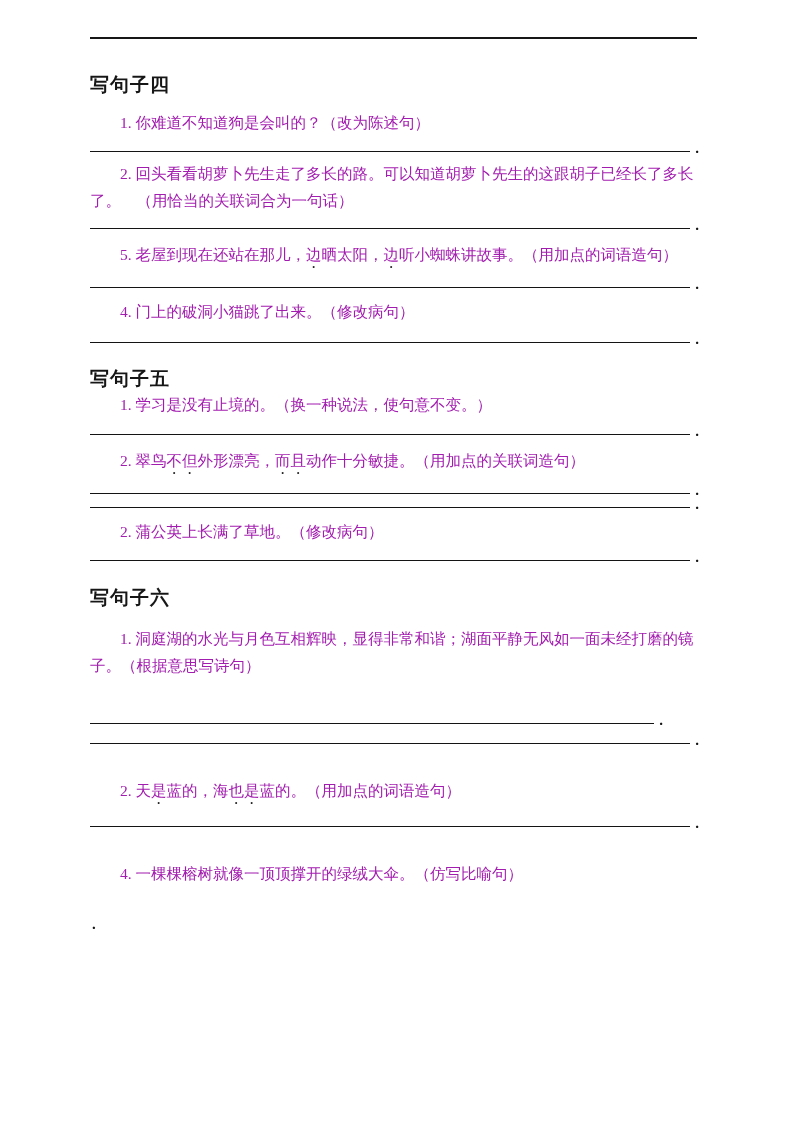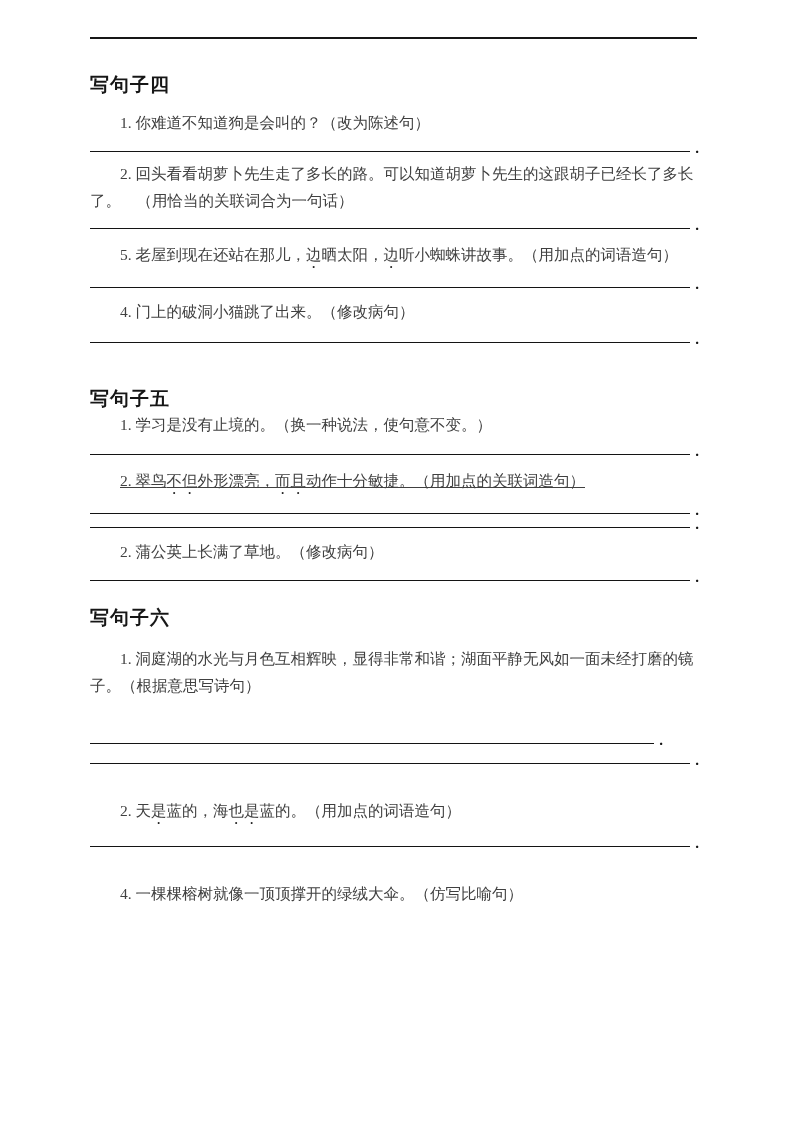--- a/index.html
+++ b/index.html
@@ -21,21 +21,21 @@
   }
   .sec-title{
     font-size:19px;line-height:24px;font-weight:bold;
     margin:0;color:#161616;
     letter-spacing:1px;
   }
   .q{
     margin:0;padding:0;
     font-size:15.5px;line-height:27px;
     text-indent:30px;
-    color:#404040;
+    color:#a21caf;
     font-weight:500;
   }
   .em{
     text-emphasis:filled dot #1a1a1a;
     text-emphasis-position:under right;
     -webkit-text-emphasis:filled dot #1a1a1a;
     -webkit-text-emphasis-position:under;
     -webkit-text-emphasis-position:under right;
   }
   .aline{
@@ -79,26 +79,26 @@
         <span class="adot">.</span>
       </div>
       <p class="q" style="margin-top: 12px;"><span>5. 老屋到现在还站在那儿，</span><span class="em">边</span><span>晒太阳，</span><span class="em">边</span><span>听小蜘蛛讲故事。（用加点的词语造句）</span></p>
       <div class="aline" style="margin-top: 15px;">
         <span class="adot">.</span>
       </div>
       <p class="q" style="margin-top: 10px;"><span>4. 门上的破洞小猫跳了出来。（修改病句）</span></p>
       <div class="aline" style="margin-top: 17px;">
         <span class="adot">.</span>
       </div>
-      <div class="sec-title" style="margin-top: 44px;">写句子五</div>
+      <div class="sec-title" style="margin-top: 24px;">写句子五</div>
       <p class="q" style="margin-top: 0;"><span>1. 学习是没有止境的。（换一种说法，使句意不变。）</span></p>
       <div class="aline" style="margin-top: 16px;">
         <span class="adot">.</span>
       </div>
-      <p class="q" style="margin-top: 12px; text-decoration: underline;"><span>2. 翠鸟</span><span class="em">不但</span><span>外形漂亮，</span><span class="em">而且</span><span>动作十分敏捷。（用加点的关联词造句）</span></p>
+      <p class="q" style="margin-top: 12px;"><span>2. 翠鸟</span><span class="em">不但</span><span>外形漂亮，</span><span class="em">而且</span><span>动作十分敏捷。（用加点的关联词造句）</span></p>
       <div class="aline" style="margin-top: 15px;">
         <span class="adot">.</span>
       </div>
       <div class="aline" style="margin-top: 13px;">
         <span class="adot">.</span>
       </div>
       <p class="q" style="margin-top: 10px;"><span>2. 蒲公英上长满了草地。（修改病句）</span></p>
       <div class="aline" style="margin-top: 15px;">
         <span class="adot">.</span>
       </div>

